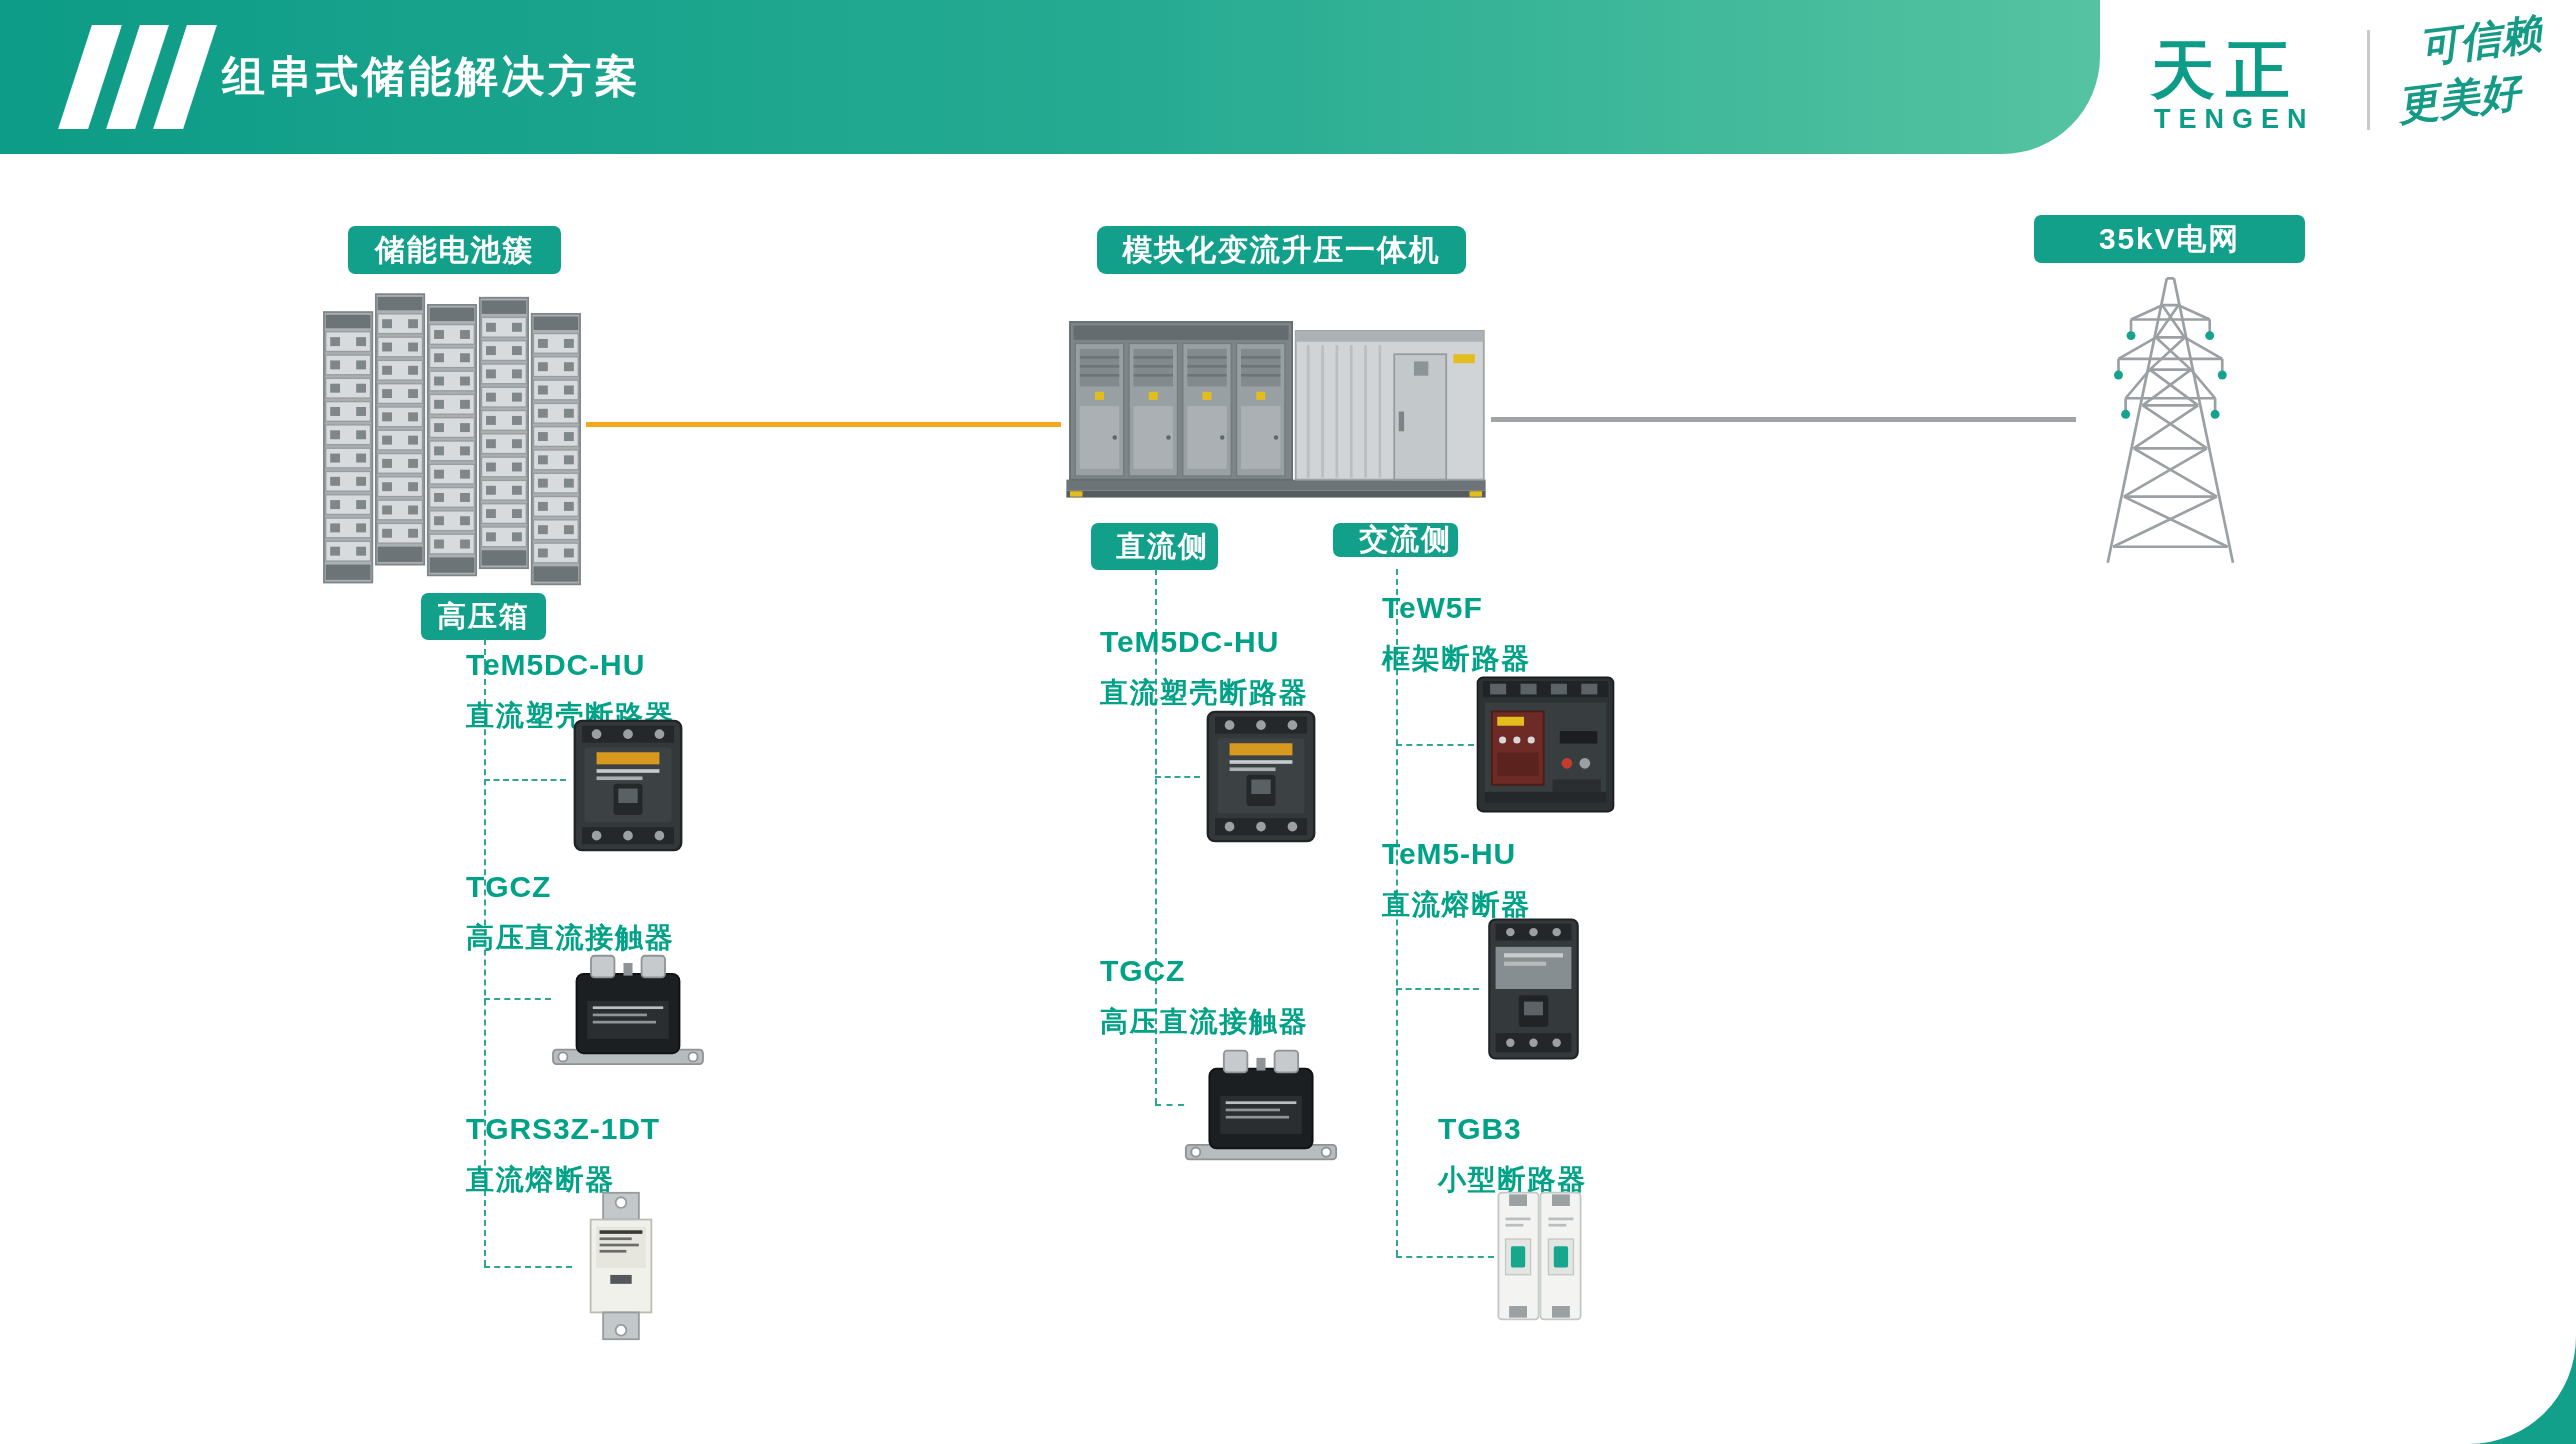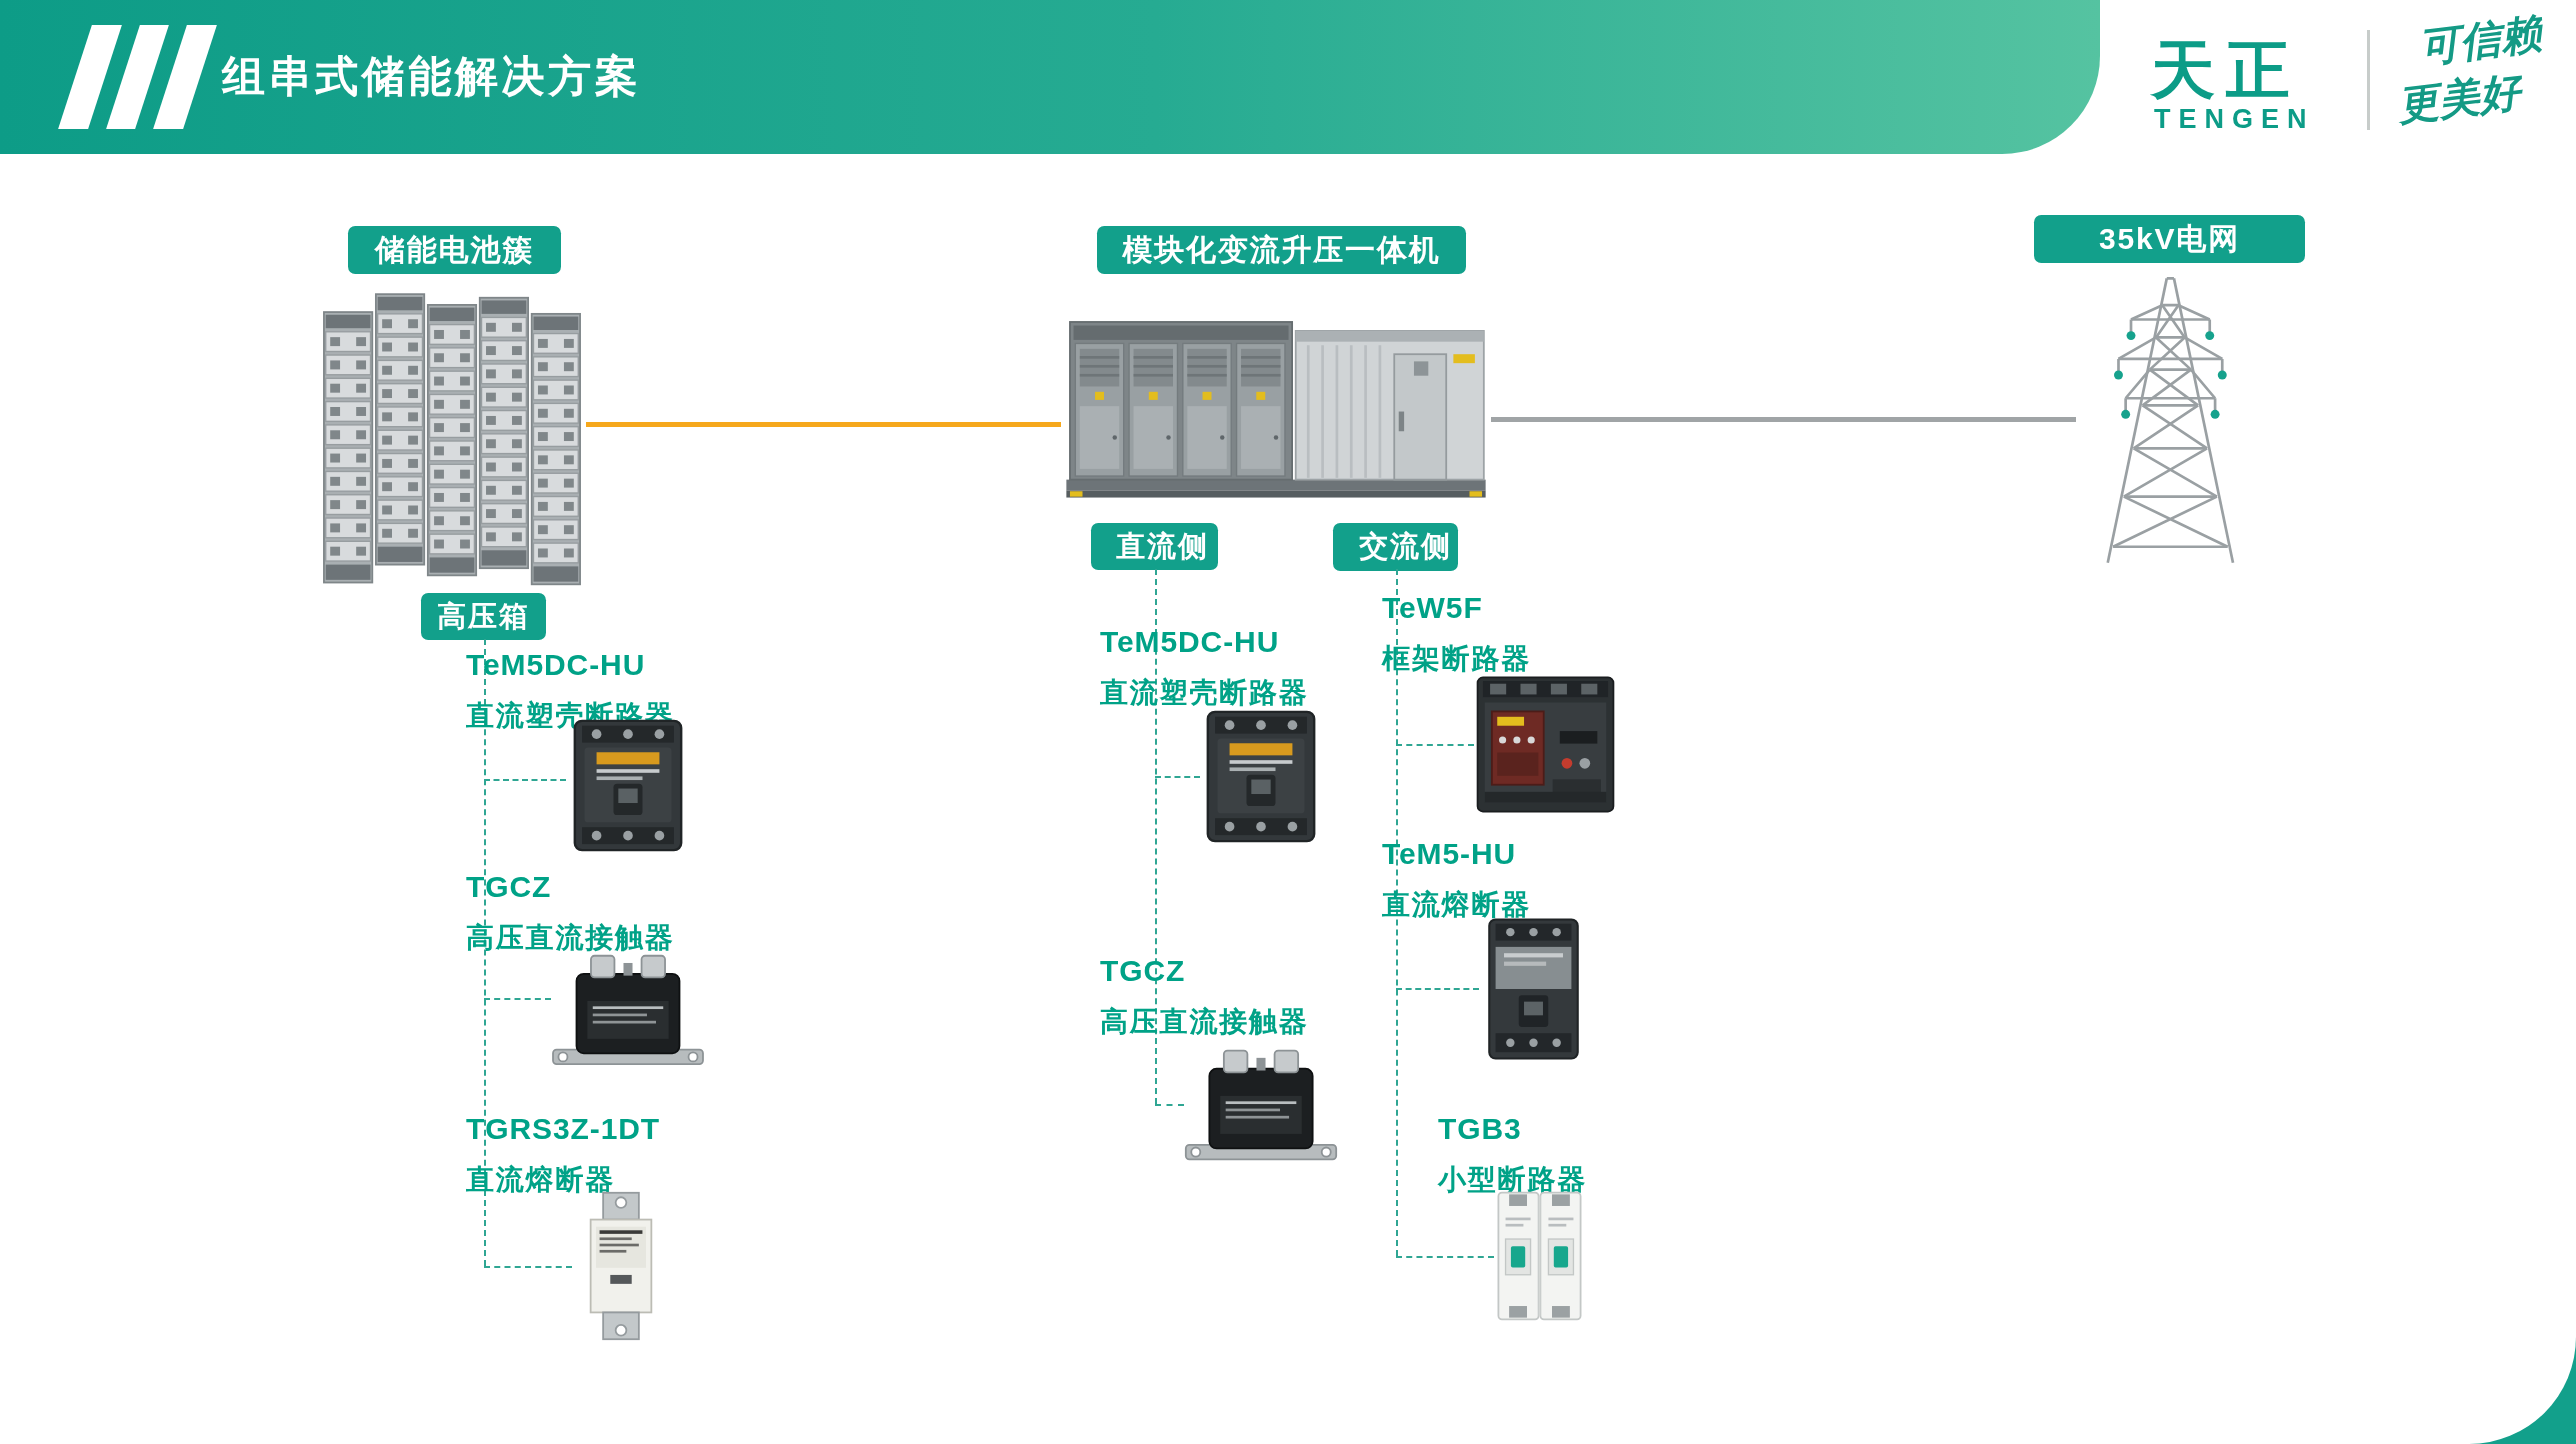--- a/index.html
+++ b/index.html
@@ -294,39 +294,39 @@
 
 <div class="abs logo-cn">天正</div>
 <div class="abs logo-en">TENGEN</div>
 <div class="abs brand-divider"></div>
 <div class="abs slogan">
   <div class="l1">可信赖</div>
   <div class="l2">更美好</div>
 </div>
 
 <div class="abs badge" style="left:348px; top:226px; width:213px; height:48px;">储能电池簇</div>
-<div class="abs badge" style="left:1097px; top:226px; width:369px; height:48px;">模块化变流升压一体机</div>
+<div class="abs badge" style="left:1097px; top:226px; width:369px; height:48px;border-radius:9px;">模块化变流升压一体机</div>
 <div class="abs badge" style="left:2034px; top:215px; width:271px; height:48px;">35kV电网</div>
 
 <svg class="abs" style="left:322px; top:287px;" width="260" height="300" viewBox="0 0 290 335">
     <use href="#sym-battery"></use>
   </svg>
 <svg class="abs" style="left:1061px; top:295px;" width="430" height="208" viewBox="0 0 480 232">
     <use href="#sym-converter"></use>
   </svg>
 <svg class="abs" style="left:2077px; top:273px;" width="193" height="297" viewBox="0 0 215 332">
     <use href="#sym-tower"></use>
   </svg>
 
 <div class="abs line-dc" style="left:586px; top:422px; width:475px;"></div>
 <div class="abs line-ac" style="left:1491px; top:417px; width:585px;"></div>
 
 <div class="abs badge small" style="left:421px; top:593px; width:125px; height:47px;">高压箱</div>
 <div class="abs badge small" style="left:1091px; top:523px; width:127px; height:47px;padding-left:16px;">直流侧</div>
-<div class="abs badge small" style="left:1333px; top:523px; width:125px; height:48px;padding-left:20px;">交流侧</div>
+<div class="abs badge small" style="left:1333px; top:523px; width:125px; height:34px;padding-left:20px;">交流侧</div>
 
 <div class="abs dash-v" style="left:484px; top:639px; height:627px;"></div>
 <div class="abs dash-h" style="left:484px; top:779px; width:82px;"></div>
 <div class="abs dash-h" style="left:484px; top:998px; width:67px;"></div>
 <div class="abs dash-h" style="left:484px; top:1266px; width:88px;"></div>
 
 <div class="abs dash-v" style="left:1155px; top:569px; height:535px;"></div>
 <div class="abs dash-h" style="left:1155px; top:776px; width:45px;"></div>
 <div class="abs dash-h" style="left:1155px; top:1104px; width:29px;"></div>
 

